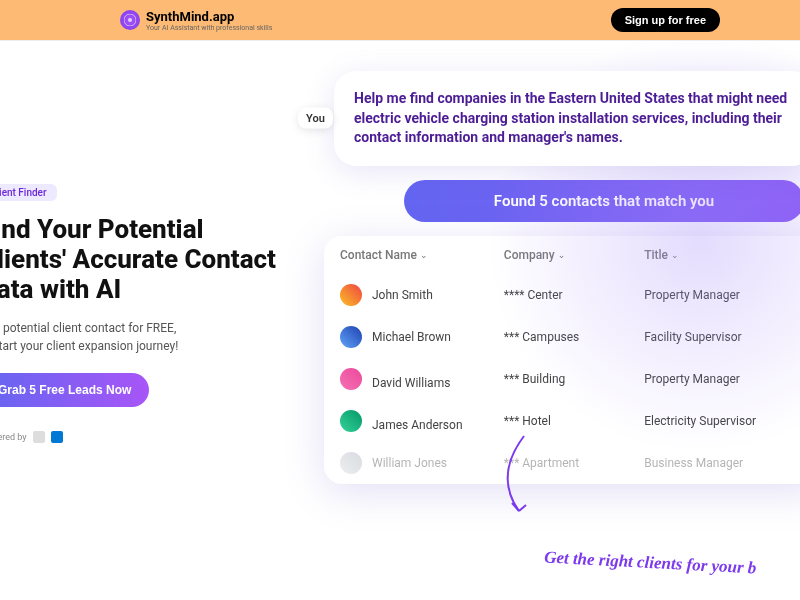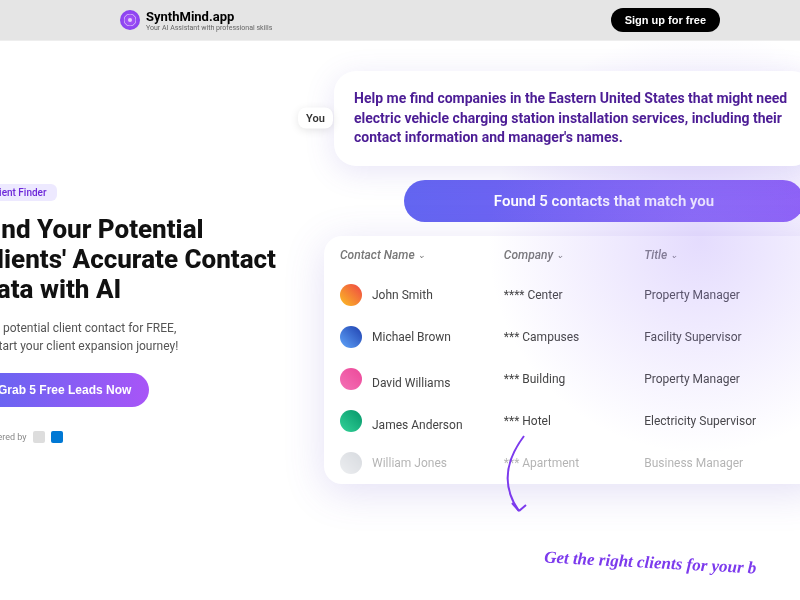--- a/index.html
+++ b/index.html
@@ -1,17 +1,17 @@
 <!DOCTYPE html>
 <html><head>
 <meta charset="utf-8">
 <style>
 * { margin: 0; padding: 0; box-sizing: border-box; }
 body { font-family: -apple-system, BlinkMacSystemFont, 'Segoe UI', Roboto, Arial, sans-serif; background: #fff; width: 800px; height: 600px; overflow: hidden; position: relative; }
-.header { display: flex; align-items: center; justify-content: space-between; padding: 8px 20px; border-bottom: 1px solid #eee; background: #e5e5e5; position: relative; z-index: 10; }
+.header { display: flex; align-items: center; justify-content: space-between; padding: 8px 20px; border-bottom: 1px solid #eee; background: #fdba74; position: relative; z-index: 10; }
 .logo-area { display: flex; align-items: center; gap: 6px; margin-left: 100px; }
 .logo-icon { width: 20px; height: 20px; border-radius: 50%; background: radial-gradient(circle, #a855f7, #7c3aed); display: flex; align-items: center; justify-content: center; }
 .logo-text { font-size: 13px; font-weight: 700; color: #000; }
 .logo-sub { font-size: 7px; color: #666; }
 .signup-btn { background: #000; color: #fff; border: none; padding: 6px 14px; border-radius: 16px; font-size: 11px; font-weight: 600; cursor: pointer; margin-right: 60px; margin-left: 22px; }
 .main { display: flex; padding: 0; position: relative; height: 560px; }
 .left { width: 38%; padding: 140px 0 0 0; position: relative; left: -20px; }
 .badge { display: inline-block; background: #ede9ff; color: #6d28d9; padding: 3px 10px; border-radius: 6px; font-size: 10px; font-weight: 500; margin-bottom: 14px; }
 .headline { font-size: 26px; font-weight: 800; color: #111; line-height: 1.15; margin-bottom: 14px; }
 .subtext { font-size: 12px; color: #555; line-height: 1.5; margin-bottom: 18px; }
@@ -20,21 +20,21 @@
 .powered-icon { width: 12px; height: 12px; border-radius: 2px; background: #ddd; }
 .right { width: 62%; position: relative; padding-top: 30px; }
 .glow { position: absolute; width: 500px; height: 500px; background: radial-gradient(circle, rgba(167,139,250,0.3), transparent 60%); top: -50px; right: -150px; border-radius: 50%; pointer-events: none; }
 .annotation-top { position: absolute; top: 32px; right: -20px; font-family: cursive; font-size: 17px; font-weight: 700; color: #7c3aed; font-style: italic; }
 .chat-bubble { background: #fff; border-radius: 22px; padding: 18px 20px; box-shadow: 0 6px 30px rgba(100,80,200,0.15); margin-left: 30px; position: relative; width: 480px; }
 .you-badge { position: absolute; left: -36px; top: 50%; transform: translateY(-50%); background: #fff; border-radius: 8px; padding: 4px 8px; font-size: 11px; font-weight: 600; color: #333; box-shadow: 0 2px 8px rgba(0,0,0,0.1); }
 .chat-text { font-size: 14px; font-weight: 700; color: #4c1d95; line-height: 1.4; }
 .found-bubble { background: linear-gradient(90deg, #6366f1, #8b5cf6); color: #fff; border-radius: 22px; padding: 12px 22px; margin: 14px 0 14px 100px; width: 400px; font-size: 15px; font-weight: 600; text-align: center; }
 .table-card { background: #fff; border-radius: 18px; box-shadow: 0 8px 40px rgba(100,80,200,0.18); margin-left: 20px; width: 500px; overflow: hidden; }
 .table-header { display: flex; padding: 12px 16px; color: #777; font-size: 12px; font-weight: 500; }
-.table-header > div { display: flex; align-items: center; gap: 3px; font-style: italic; }
+.table-header > div { display: flex; align-items: center; gap: 3px; }
 .col1 { width: 35%; }
 .col2 { width: 30%; }
 .col3 { width: 35%; }
 .chev { font-size: 9px; }
 .table-row { display: flex; align-items: center; padding: 10px 16px; font-size: 12px; color: #444; }
 .avatar { width: 22px; height: 22px; border-radius: 50%; background: linear-gradient(45deg, #fbbf24, #f472b6); margin-right: 10px; flex-shrink: 0; }
 .row-faded { opacity: 0.4; }
 .arrow { position: absolute; bottom: 80px; left: 180px; }
 .annotation-bottom { position: absolute; bottom: 28px; left: 240px; font-family: cursive; font-size: 17px; font-weight: 700; color: #7c3aed; font-style: italic; transform: rotate(3deg); }
 </style>

